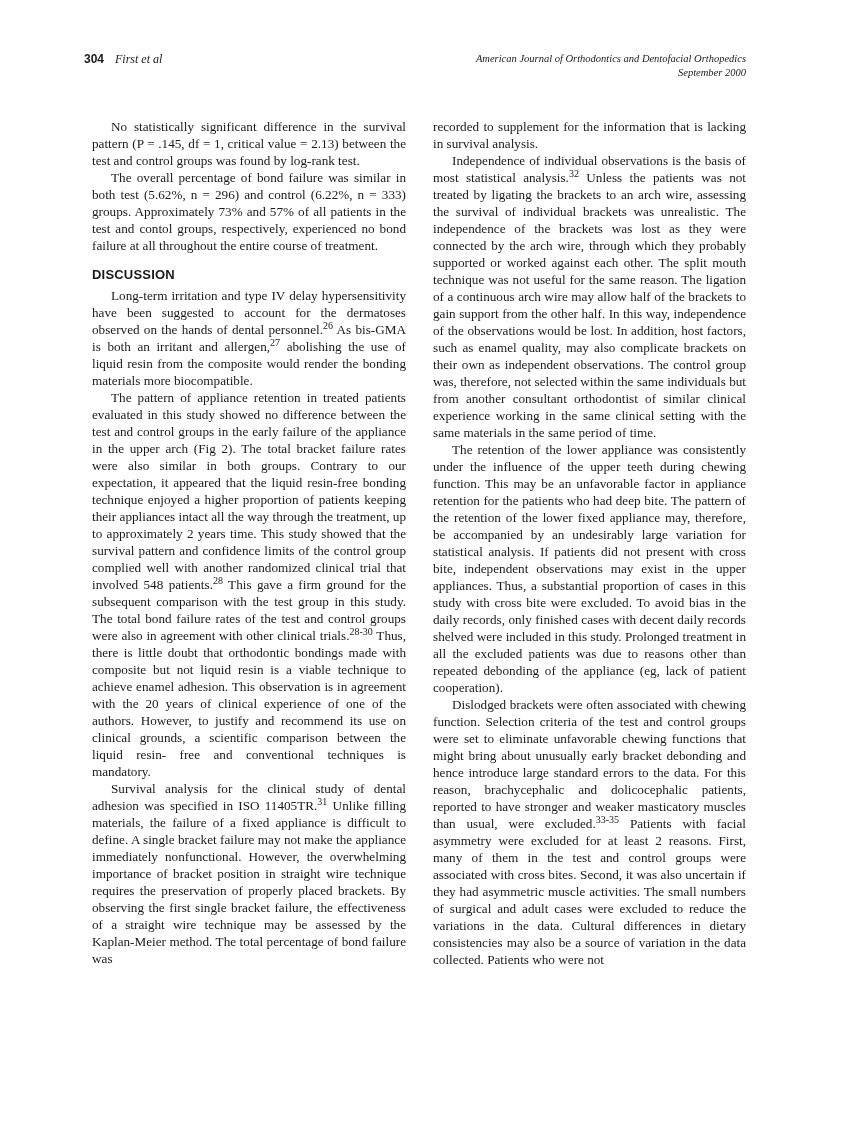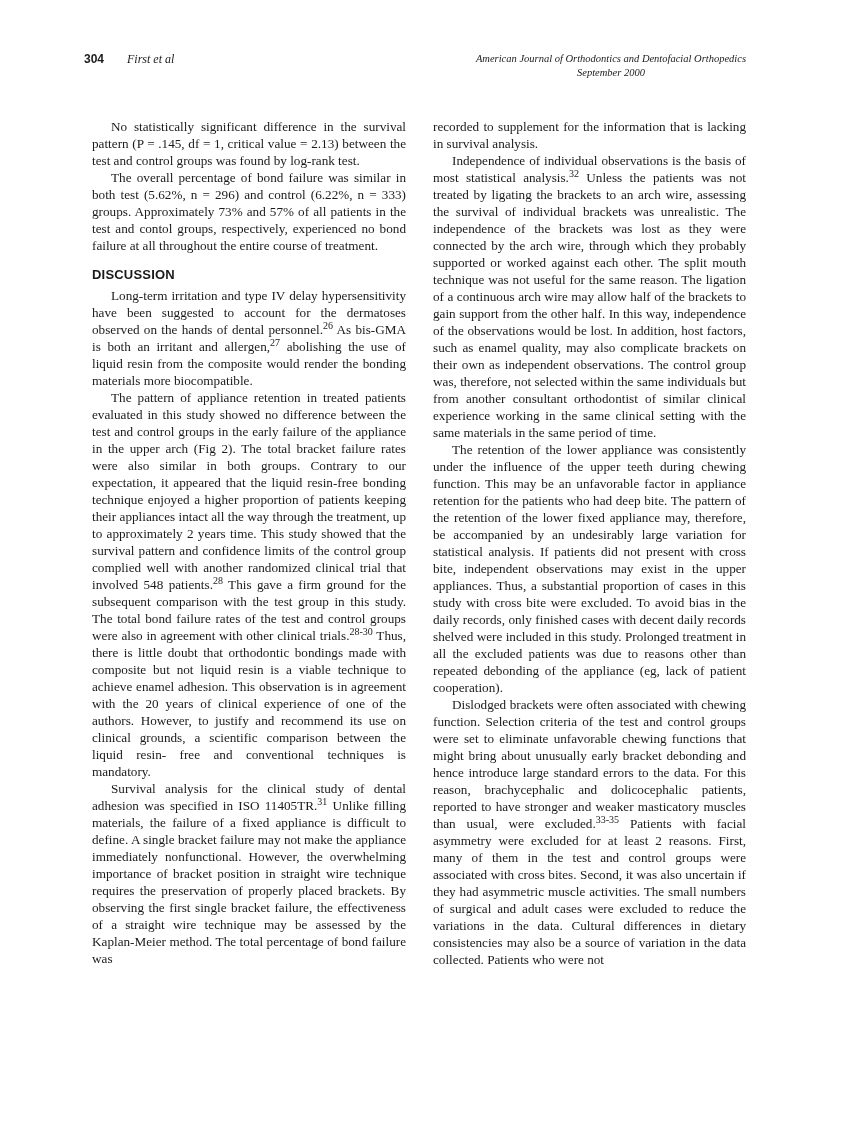--- a/index.html
+++ b/index.html
@@ -1,20 +1,20 @@
 <!DOCTYPE html>
 <html><head>
 <meta charset="utf-8">
 <style>
   html, body { margin:0; padding:0; background:#ffffff; }
   body { width:866px; height:1122px; position:relative; overflow:hidden; color:#1a1a1a; }
   .hdr-left { position:absolute; left:84px; top:52px; font-family:"Liberation Serif", serif; font-size:12px; }
-  .hdr-left .pg { font-family:"Liberation Sans", sans-serif; font-weight:bold; font-size:12px; margin-right:20px; }
+  .hdr-left .pg { font-family:"Liberation Sans", sans-serif; font-weight:bold; font-size:12px; margin-right:8px; }
   .hdr-left .auth { font-style:italic; }
-  .hdr-right { position:absolute; right:120px; top:52px; text-align:center; font-family:"Liberation Serif", serif; font-style:italic; font-size:10.5px; line-height:14px; }
+  .hdr-right { position:absolute; right:120px; top:52px; text-align:right; font-family:"Liberation Serif", serif; font-style:italic; font-size:10.5px; line-height:14px; }
   .col { position:absolute; top:118px; width:314px; font-family:"Liberation Serif", serif; font-size:13.2px; line-height:17px; }
   .col.left { left:92px; }
   .col.right { left:433px; width:313px; }
   .col p { margin:0; text-align:justify; text-indent:0; }
   .col p.ind { text-indent:19px; }
   .col h2 { font-family:"Liberation Sans", sans-serif; font-weight:bold; font-size:13px; margin:12px 0 4px 0; letter-spacing:0.2px; }
   sup { font-size:10px; line-height:0; vertical-align:super; }
 </style>
 </head>
 <body>

